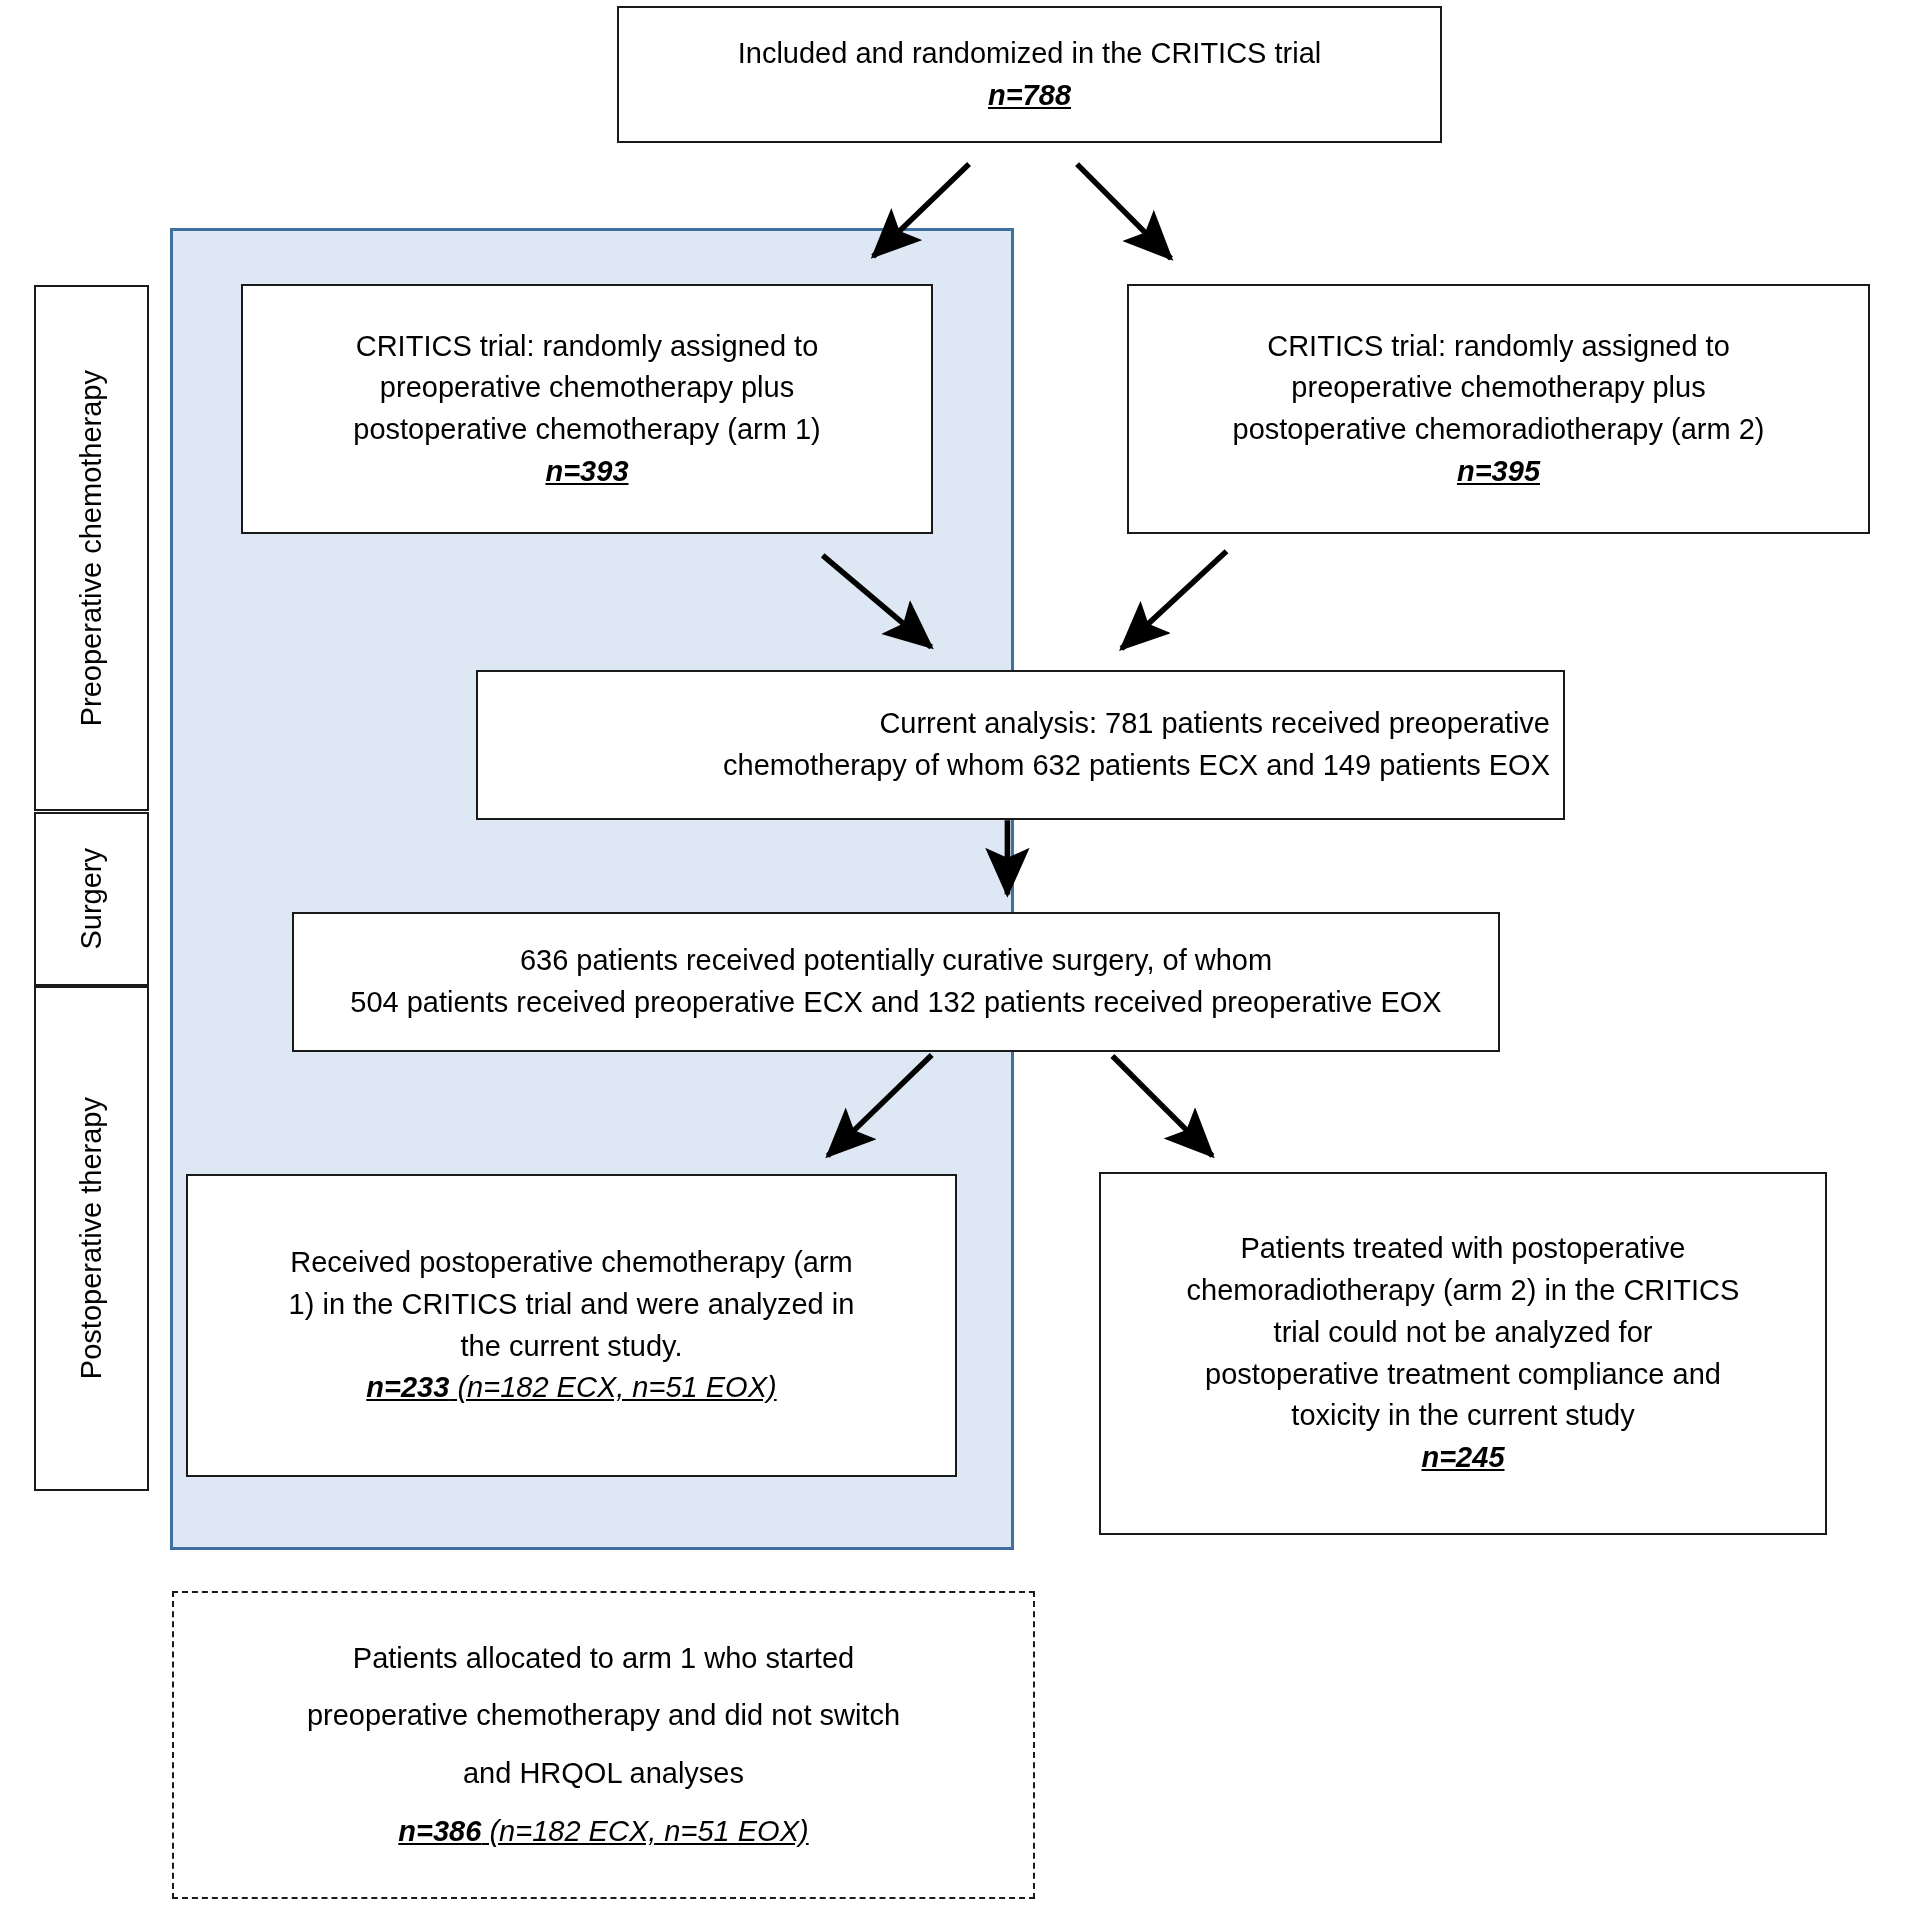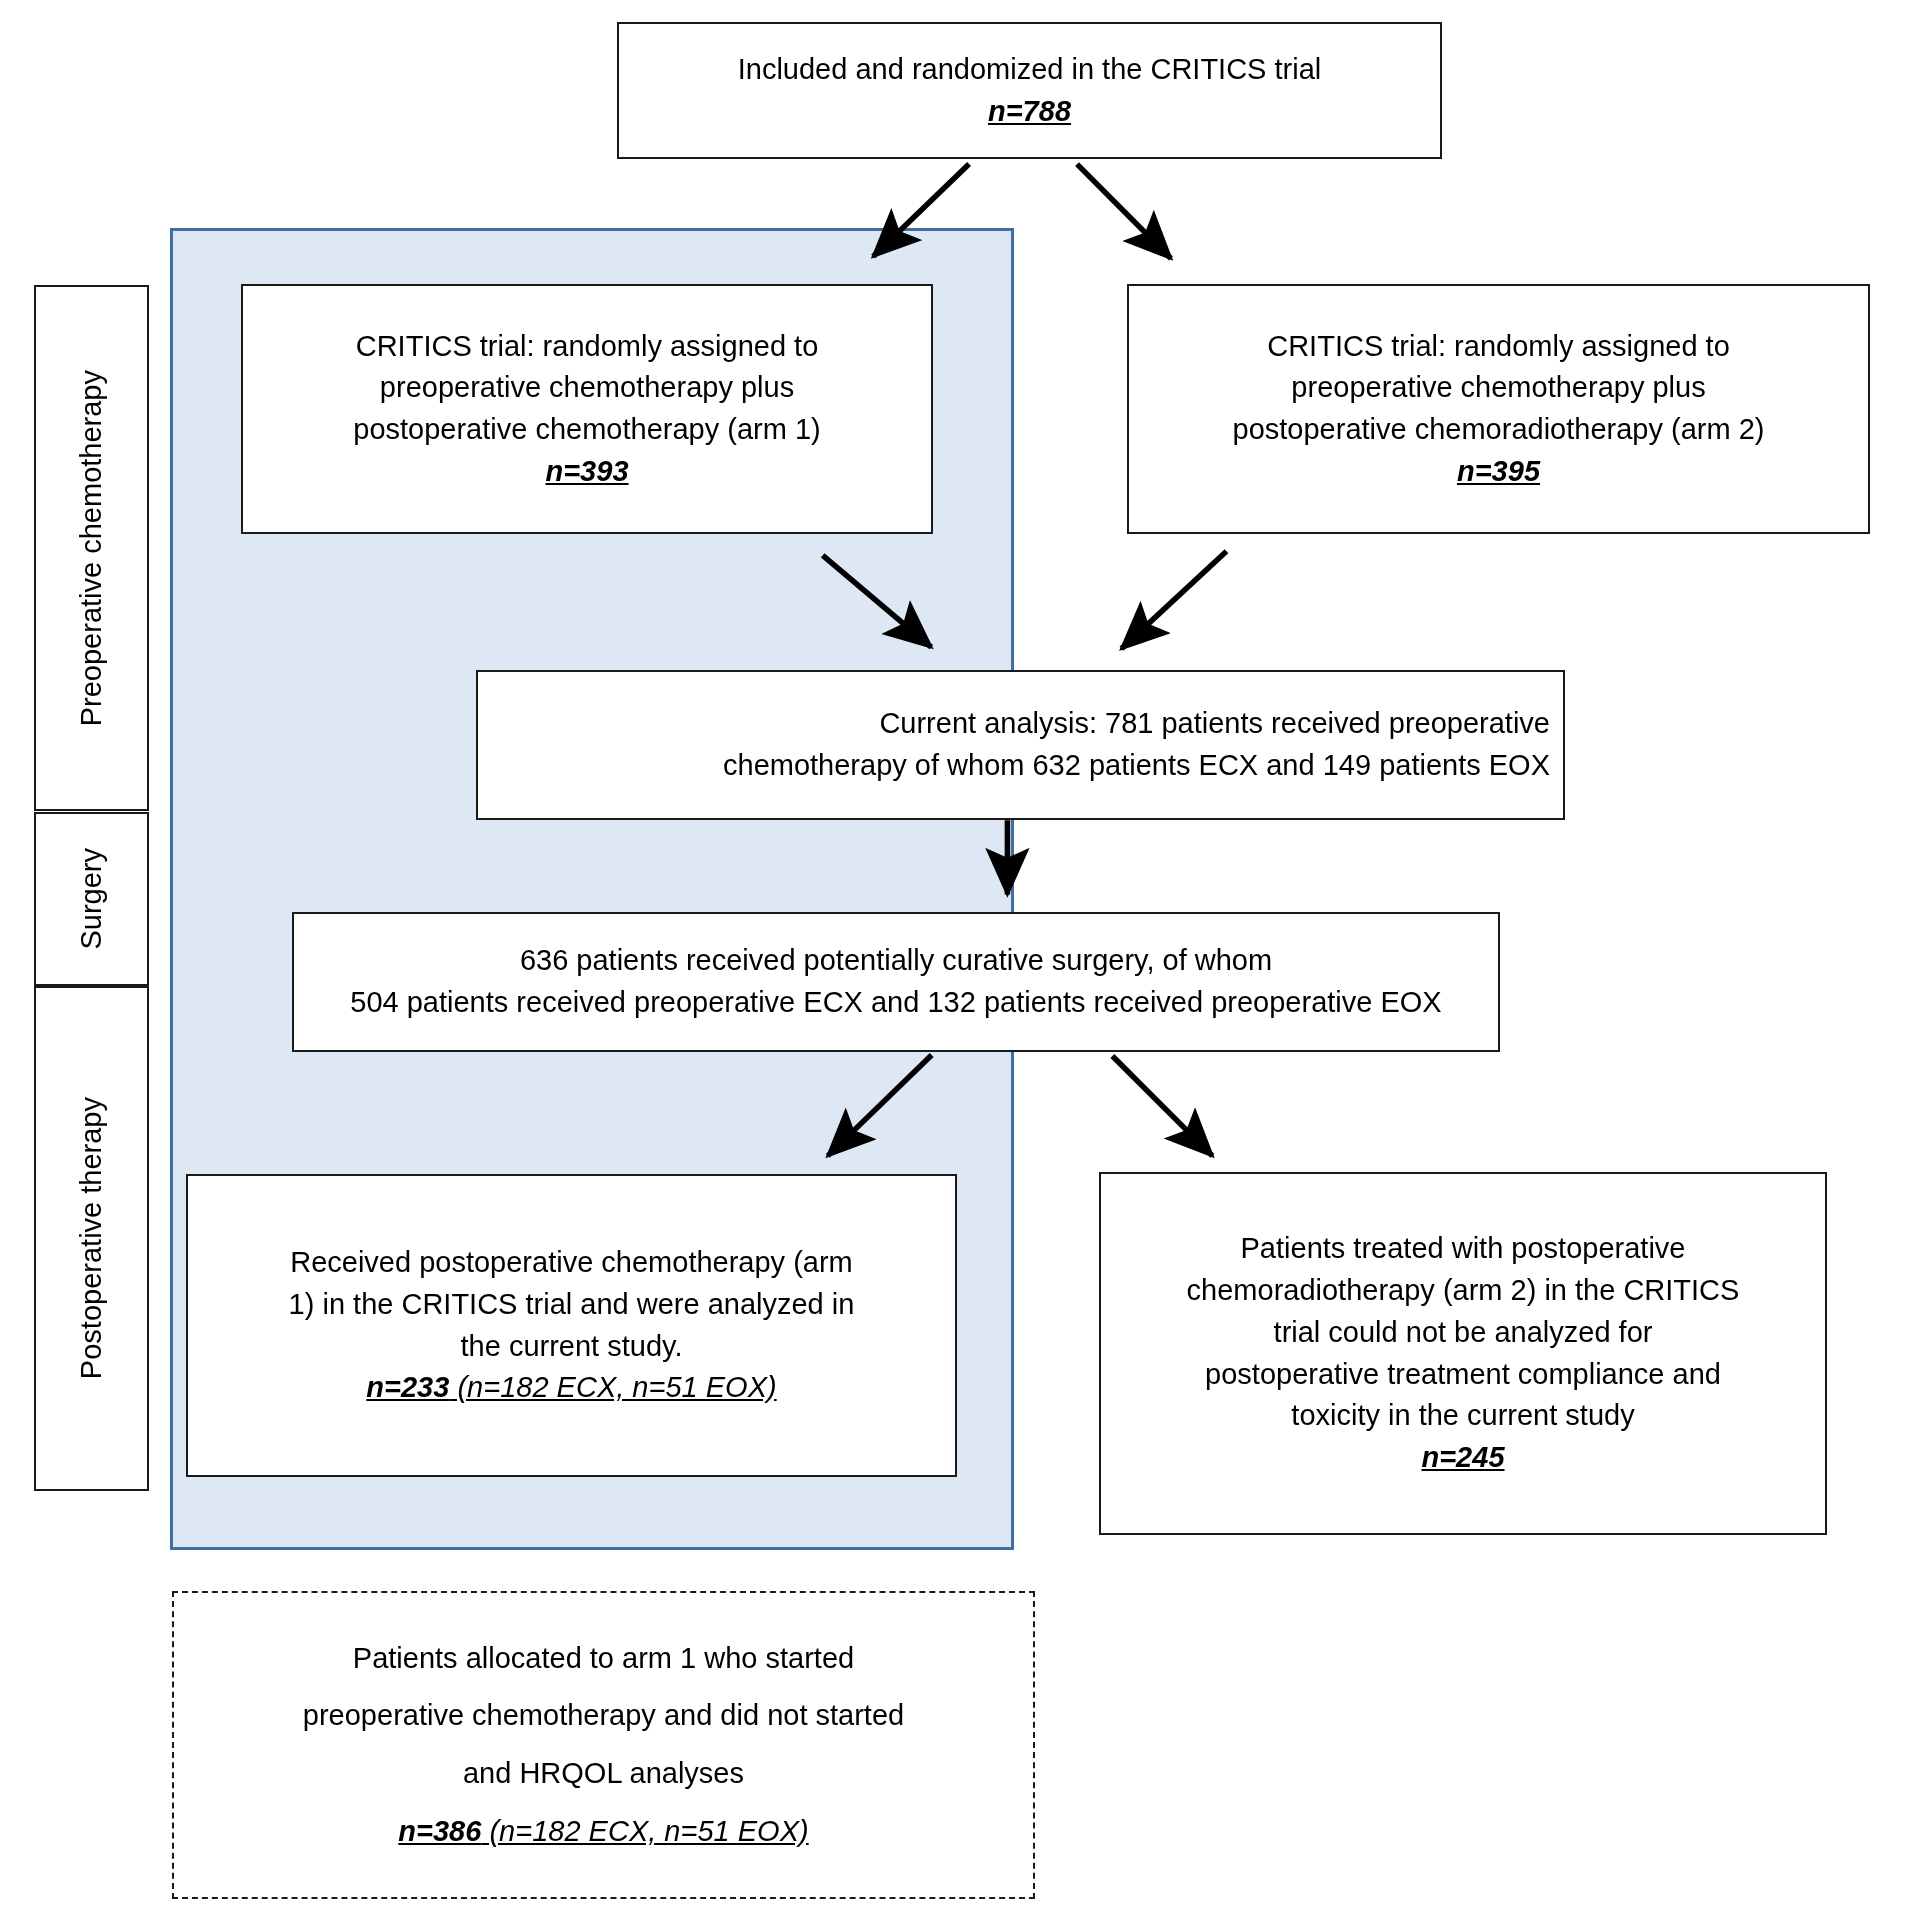--- a/index.html
+++ b/index.html
@@ -104,21 +104,21 @@
       <line x1="2430" y1="1092" x2="2222" y2="1285"></line>
 
       <line x1="1996" y1="1625" x2="1996" y2="1772"></line>
 
       <line x1="1846" y1="2090" x2="1640" y2="2290"></line>
 
       <line x1="2204" y1="2092" x2="2402" y2="2290"></line>
     </g>
   </svg>
 
-  <div class="node" style="left:617px; top:22px; width:825px; height:137px;">
+  <div class="node" style="left:617px; top:6px; width:825px; height:137px;">
     <span class="ln">Included and randomized in the CRITICS trial</span>
     <span class="ln nline">n=788</span>
   </div>
 
   <div class="node" style="left:241px; top:284px; width:692px; height:250px;">
     <span class="ln">CRITICS trial: randomly assigned to</span>
     <span class="ln">preoperative chemotherapy plus</span>
     <span class="ln">postoperative chemotherapy (arm 1)</span>
     <span class="ln nline">n=393</span>
   </div>
@@ -151,19 +151,19 @@
     <span class="ln">Patients treated with postoperative</span>
     <span class="ln">chemoradiotherapy (arm 2) in the CRITICS</span>
     <span class="ln">trial could not be analyzed for</span>
     <span class="ln">postoperative treatment compliance and</span>
     <span class="ln">toxicity in the current study</span>
     <span class="ln nline">n=245</span>
   </div>
 
   <div class="node dashed" style="left:172px; top:1591px; width:863px; height:308px;">
     <span class="ln">Patients allocated to arm 1 who started</span>
-    <span class="ln">preoperative chemotherapy and did not started</span>
+    <span class="ln">preoperative chemotherapy and did not switch</span>
     <span class="ln">and HRQOL analyses</span>
     <span class="ln nline"><span>n=386</span><span class="sub"> (n=182 ECX, n=51 EOX)</span></span>
   </div>
 
 </div>
 
 
 </body></html>

